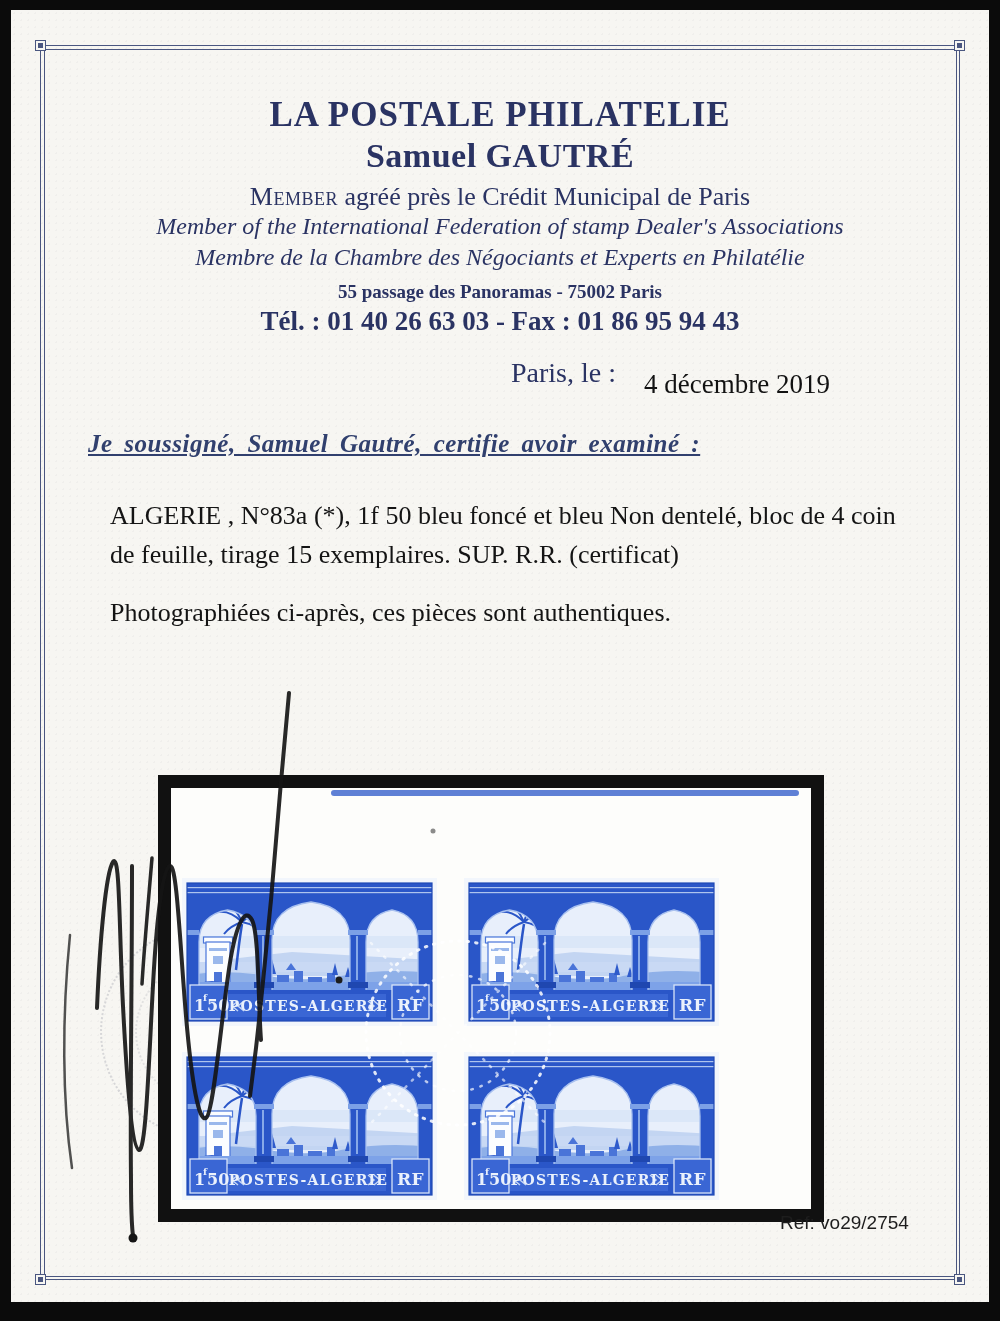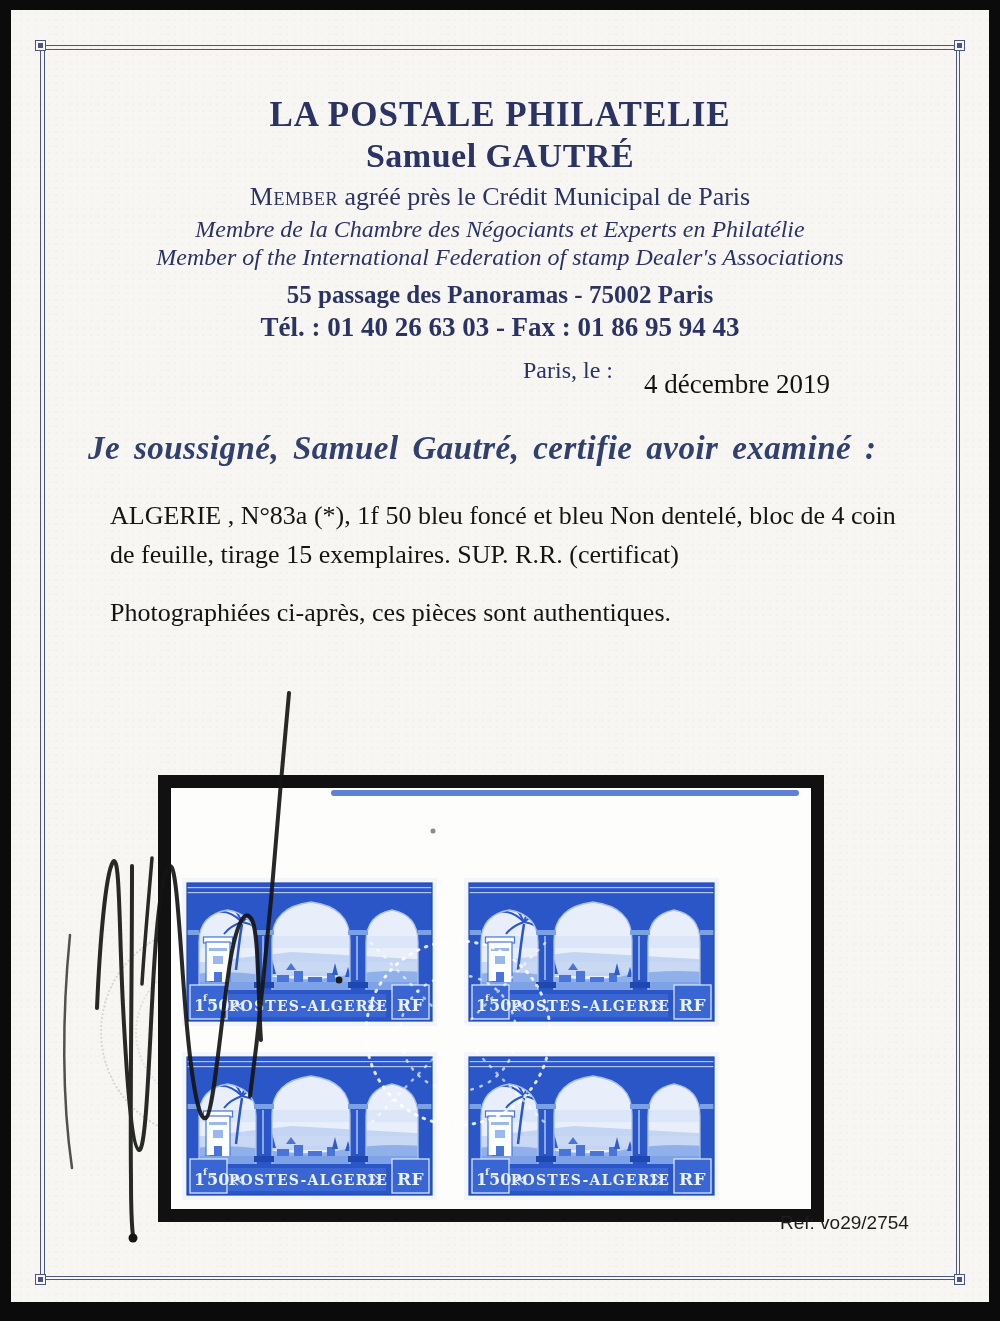--- a/index.html
+++ b/index.html
@@ -34,31 +34,31 @@
   .corner.bl { left:-6px; bottom:-6px; }
   .corner.br { right:-6px; bottom:-6px; }
 
   
   .letterhead { position:absolute; top:86px; left:0; right:0; text-align:center; color:#2a3363; }
   .company   { font-size:35px; font-weight:bold; letter-spacing:1px; line-height:1.1; }
   .expert    { font-size:34px; font-weight:bold; letter-spacing:0.5px; margin-top:2px; }
   .cred      { font-size:26px; margin-top:7px; }
   .cred .sc  { font-variant:small-caps; letter-spacing:0.5px; }
   .memb      { font-size:24px; font-style:italic; margin-top:4px; line-height:1.15; }
-  .addr      { font-size:25px; font-weight:bold; margin-top:9px; }
+  .addr      { font-size:19px; font-weight:bold; margin-top:9px; }
   .telfax    { font-size:27px; font-weight:bold; margin-top:3px; }
   .www       { font-size:24px; font-weight:bold; margin-top:5px; }
 
-  .dateline-label { position:absolute; left:512px; top:347px; font-size:24px; color:#2a3363; }
+  .dateline-label { position:absolute; left:500px; top:347px; font-size:28px; color:#2a3363; }
   .dateline-date  { position:absolute; left:633px; top:359px; font-size:27px; color:#121212;text-align:center; }
 
   .certify {
     position:absolute; left:77px; top:420px;
-    font-size:33px; font-weight:bold; font-style:italic;
-    color:#31406e; letter-spacing:0.5px; word-spacing:5px;
+    font-size:25px; font-weight:bold; font-style:italic;
+    color:#31406e; letter-spacing:0.5px; word-spacing:5px;text-decoration:underline;
   }
   .desc {
     position:absolute; left:99px; top:486px; width:812px;
     font-size:26px; color:#141414; line-height:39px;
   }
   .auth {
     position:absolute; left:99px; top:588px; width:812px;
     font-size:26px; color:#141414;
   }
 
@@ -108,22 +108,22 @@
       <div class="corner tl"></div>
       <div class="corner tr"></div>
       <div class="corner bl"></div>
       <div class="corner br"></div>
     </div>
 
     <div class="letterhead">
       <div class="company">LA POSTALE PHILATELIE</div>
       <div class="expert">Samuel GAUTRÉ</div>
       <div class="cred"><span class="sc">Member</span><span> agréé près le Crédit Municipal de Paris</span></div>
+      <div class="memb" style="margin-top:1px;">Member of the International Federation of stamp Dealer's Associations</div>
       <div class="memb">Membre de la Chambre des Négociants et Experts en Philatélie</div>
-      <div class="memb" style="margin-top:1px;">Member of the International Federation of stamp Dealer's Associations</div>
       <div class="addr">55 passage des Panoramas - 75002 Paris</div>
       <div class="telfax">Tél. : 01 40 26 63 03 - Fax : 01 86 95 94 43</div>
     </div>
 
     <div class="dateline-label">Paris, le :</div>
     <div class="dateline-date">4 décembre 2019</div>
 
     <div class="certify">Je soussigné, Samuel Gautré, certifie avoir examiné :</div>
     <div class="desc">ALGERIE , N°83a (*),  1f 50 bleu foncé et bleu Non dentelé, bloc de 4 coin de feuille, tirage 15 exemplaires. SUP. R.R. (certificat)</div>
     <div class="auth">Photographiées ci-après, ces pièces sont authentiques.</div>

